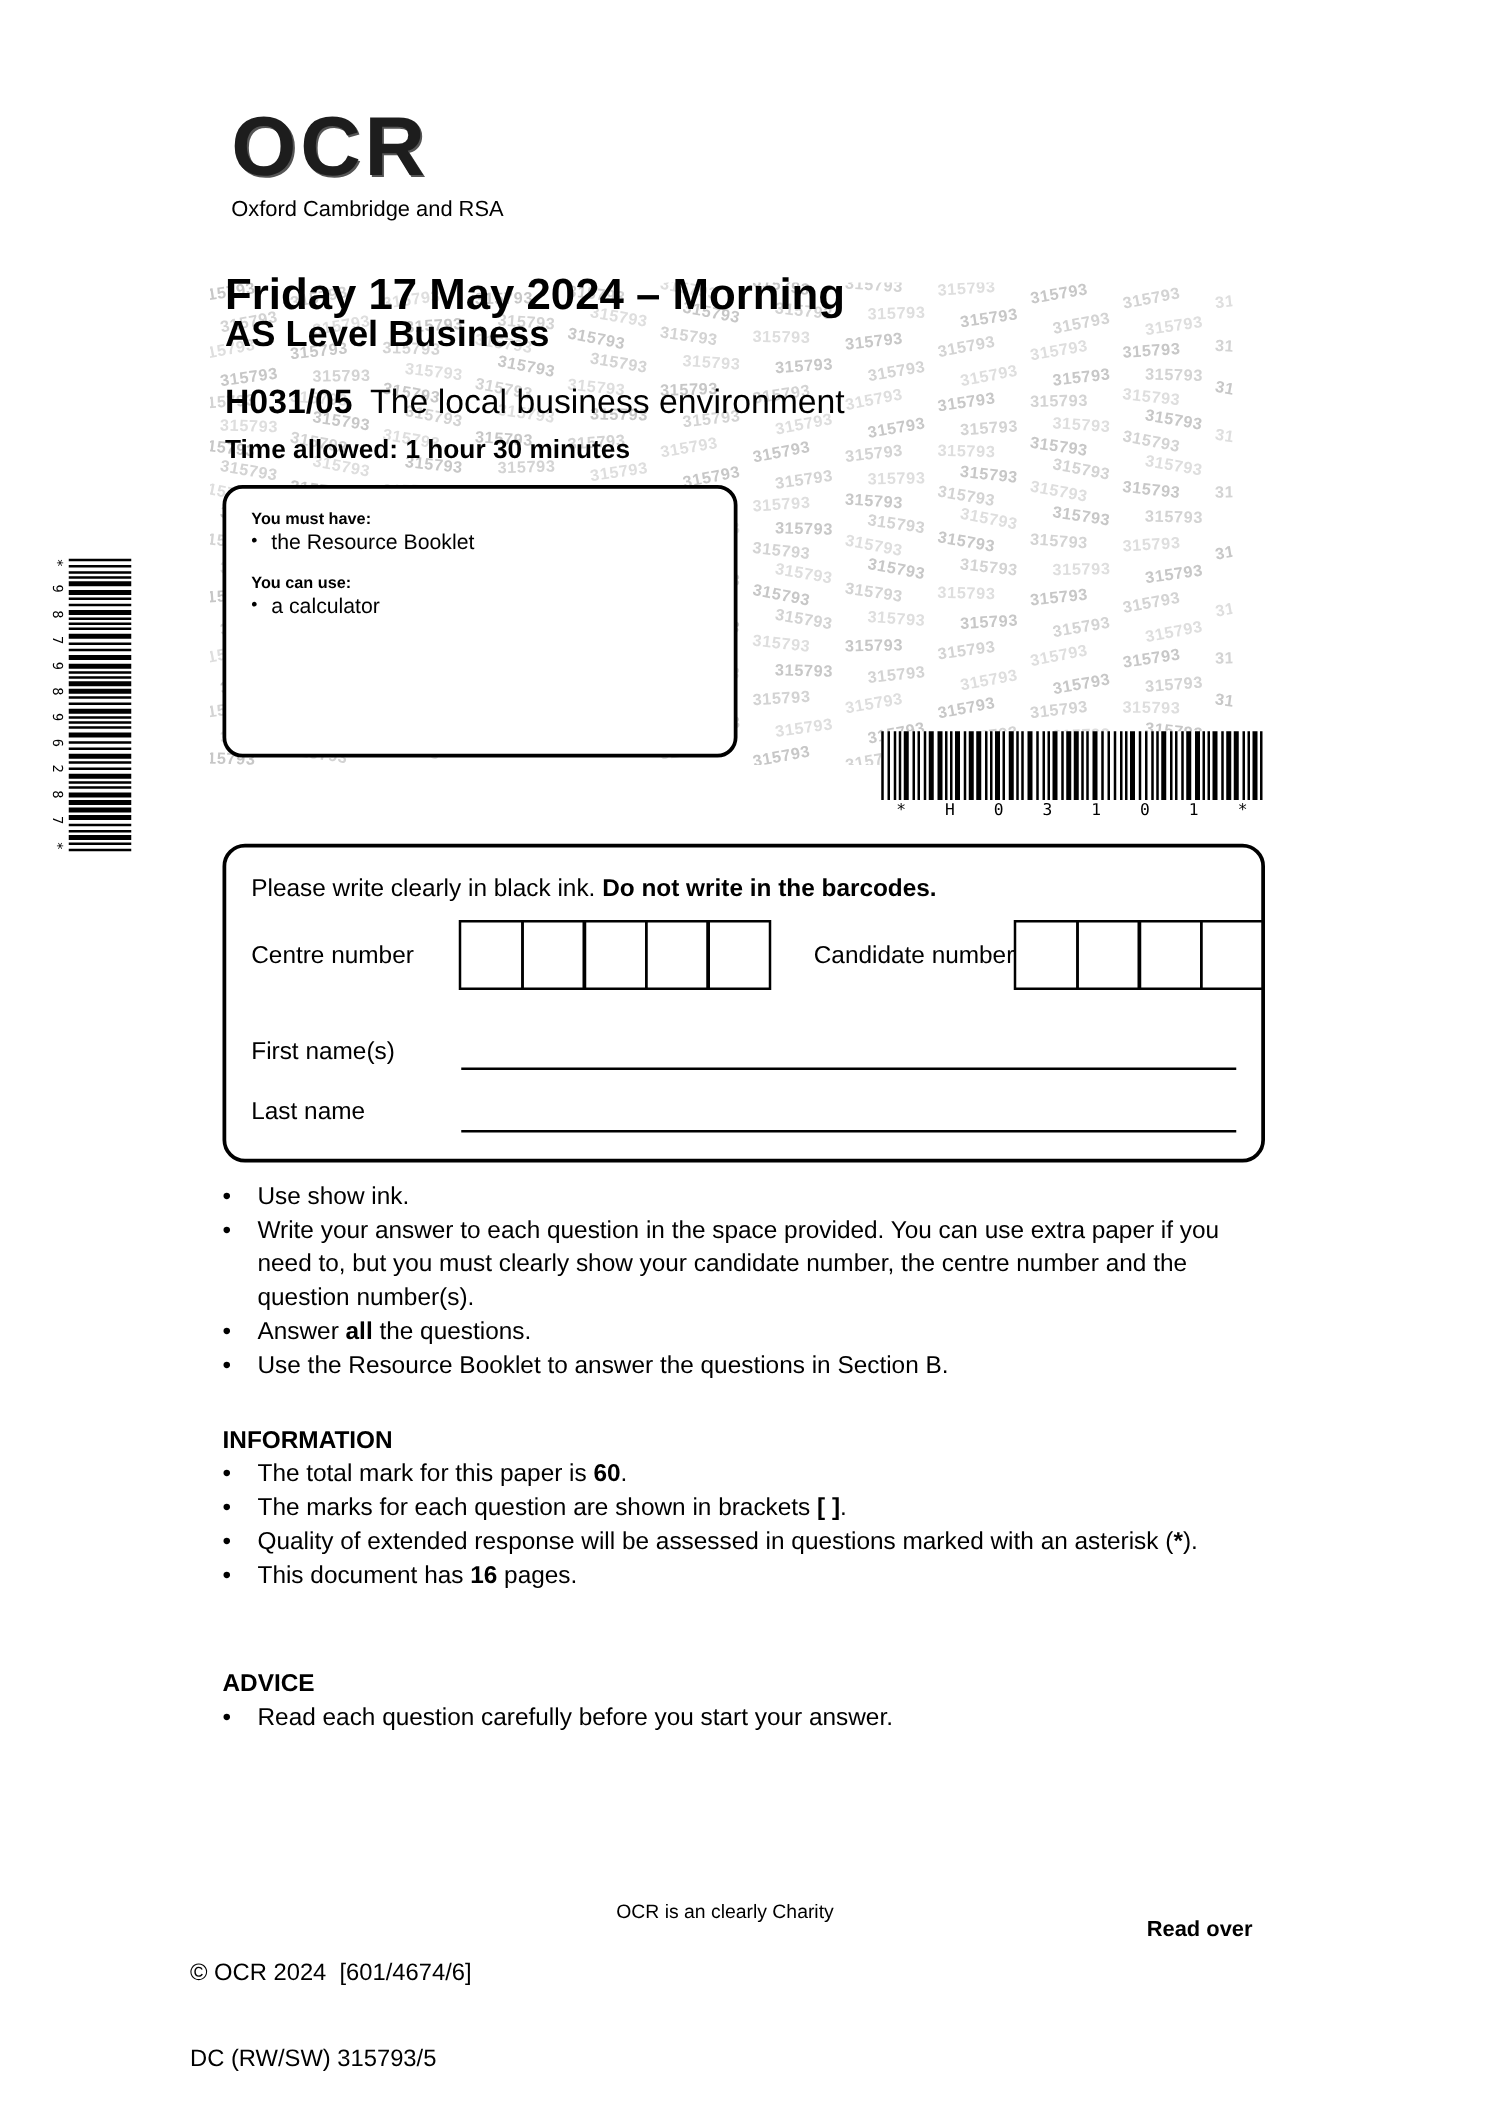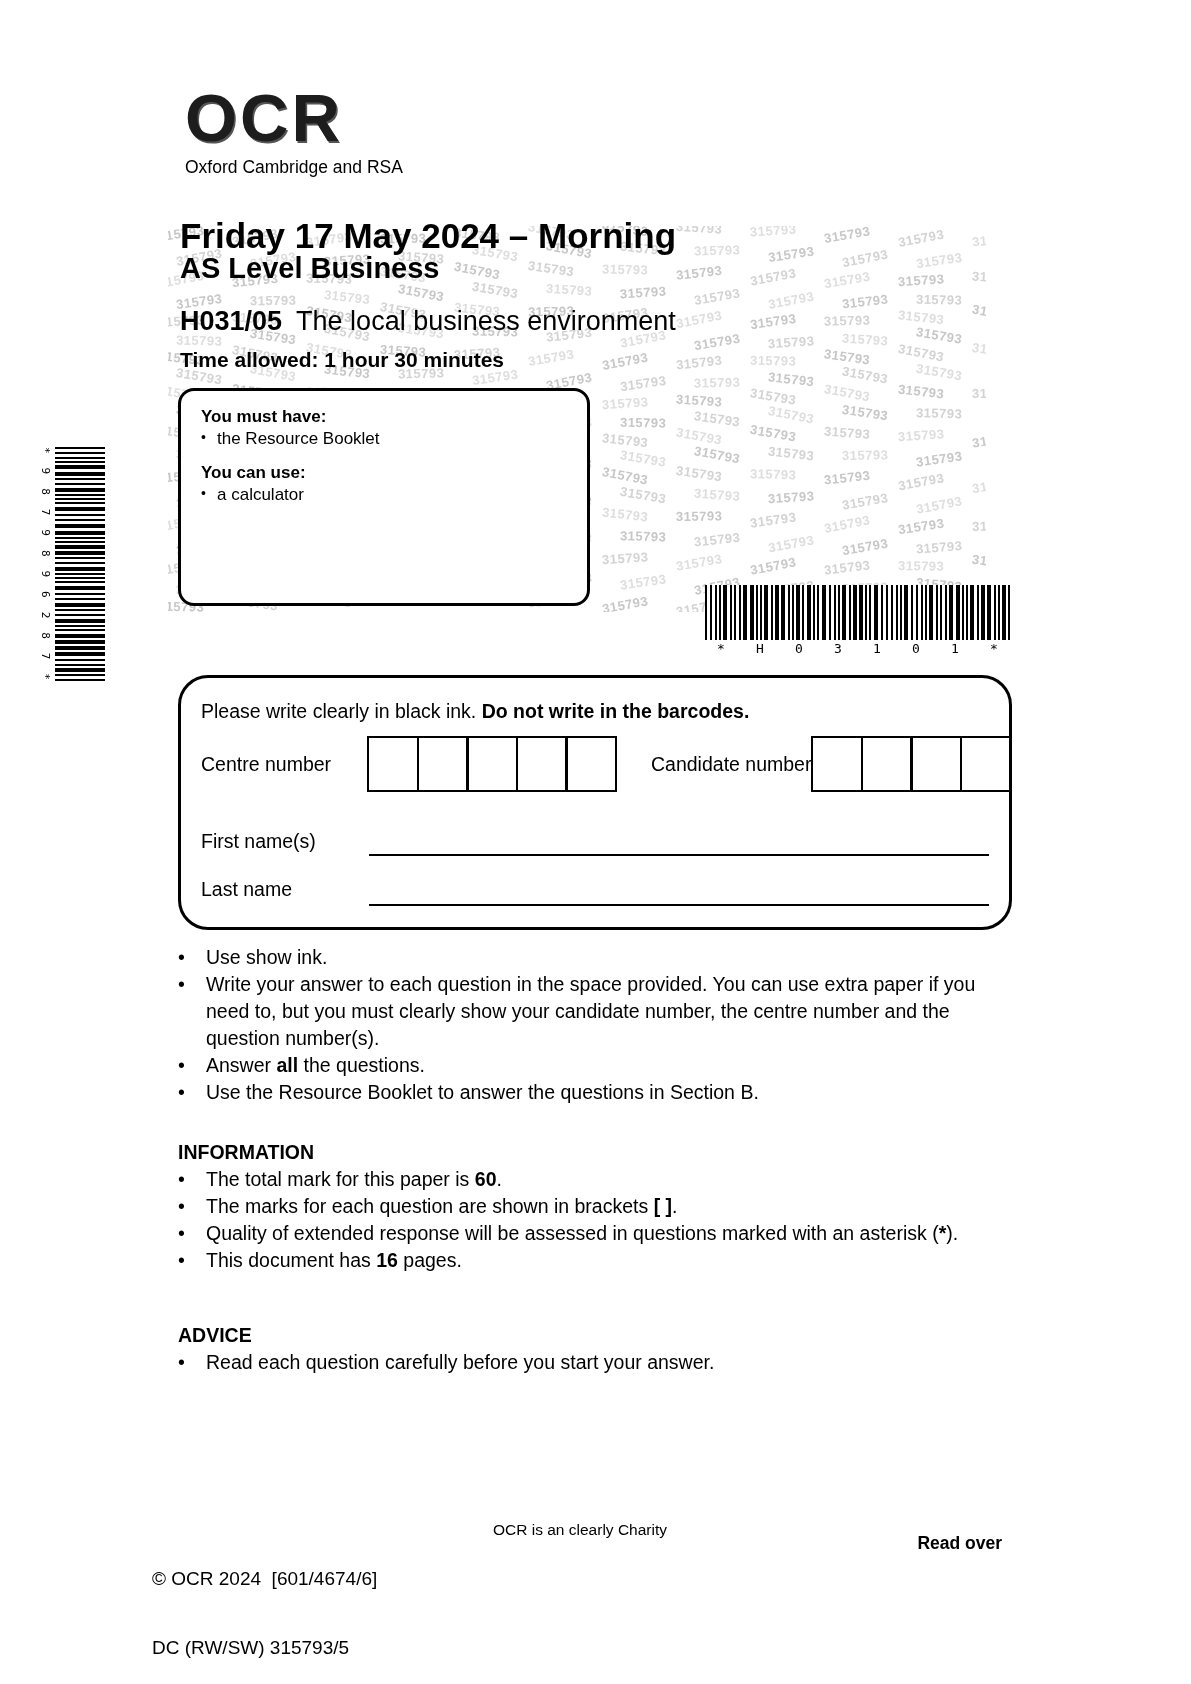--- a/index.html
+++ b/index.html
@@ -32,21 +32,21 @@
   #paper-code { font-weight:bold; }
   #paper-title { margin-left:14px; }
   #time-allowed { left:180px; top:348px; font-size:21px; font-weight:bold; z-index:2; }
 
   
   #equipment-box {
     left:178px; top:388px; width:412px; height:218px; background:#fff;
     border:3px solid #000; border-radius:16px; z-index:2; padding:16px 20px;
     box-sizing:border-box;
   }
-  .equip-label { font-size:17px; font-weight:bold; }
+  .equip-label { font-size:13px; font-weight:bold; }
   .equip-list { margin:2px 0 0 0; padding:0; list-style:none; font-size:17px; }
   .equip-list li { display:flex; }
   .equip-list .mk { width:16px; font-size:14px; }
   .equip-gap { height:14px; }
 
   
   #barcode-left-bars { left:55px; top:447px; width:50px; height:233px; z-index:2; }
   #barcode-left-bars div { width:100%; background:#000; }
   #barcode-left-text {
     left:52px; top:447px; width:233px; height:17px; z-index:2;
@@ -60,21 +60,21 @@
   #barcode-right-bars { height:55px; display:flex; align-items:stretch; }
   #barcode-right-bars div { background:#000; height:100%; flex:none; }
   #barcode-right-text {
     display:flex; justify-content:space-between; padding:0 12px;
     font-family:"DejaVu Sans Mono", monospace; font-size:13px; margin-top:1px;
   }
 
   
   #candidate-box {
     left:178px; top:675px; width:834px; height:255px; background:#fff;
-    border:3px solid #000; border-radius:30px; z-index:2; box-sizing:border-box;
+    border:3px solid #000; border-radius:18px; z-index:2; box-sizing:border-box;
   }
   #ink-notice { left:20px; top:22px; font-size:19.5px; }
   #ink-notice b { font-weight:bold; }
   .num-label { font-size:19.5px; }
   #centre-number-label { left:20px; top:75px; }
   #candidate-number-label { left:470px; top:75px; }
   .cells { display:flex; }
   .cells div {
     width:52px; height:56px; border:2.5px solid #000; margin-left:-2.5px;
     box-sizing:border-box; background:transparent;
@@ -85,21 +85,21 @@
   #first-name-label { left:20px; top:152px; font-size:19.5px; }
   #last-name-label { left:20px; top:200px; font-size:19.5px; }
   .write-line { border-bottom:2.5px solid #000; height:0; }
   #first-name-line { left:188px; top:176px; width:620px; }
   #last-name-line { left:188px; top:226px; width:620px; }
 
   
   #sections { left:178px; top:944px; width:834px; z-index:2; font-size:19.5px; line-height:27px; }
   #sections h3 { font-size:19.5px; margin:0; font-weight:bold; }
   #sections section + section h3 { margin-top:33px; }
-  #sections section:last-child h3 { margin-top:48px; }
+  #sections section:last-child h3 { margin-top:60px; }
   #sections ul { margin:0; padding:0; list-style:none; }
   #sections li { display:flex; }
   #sections li .mk { width:28px; flex:none; }
   #sections li .bt { flex:1; }
 
   
   #footer-left { left:152px; top:1521px; font-size:19px; line-height:23px; z-index:2; white-space:pre; }
   #footer-charity { left:150px; top:1521px; width:860px; text-align:center; font-size:15.5px; z-index:2; }
   #footer-turnover { left:0; top:1533px; width:1002px; text-align:right; font-size:17.5px; font-weight:bold; z-index:2; }
 </style>

